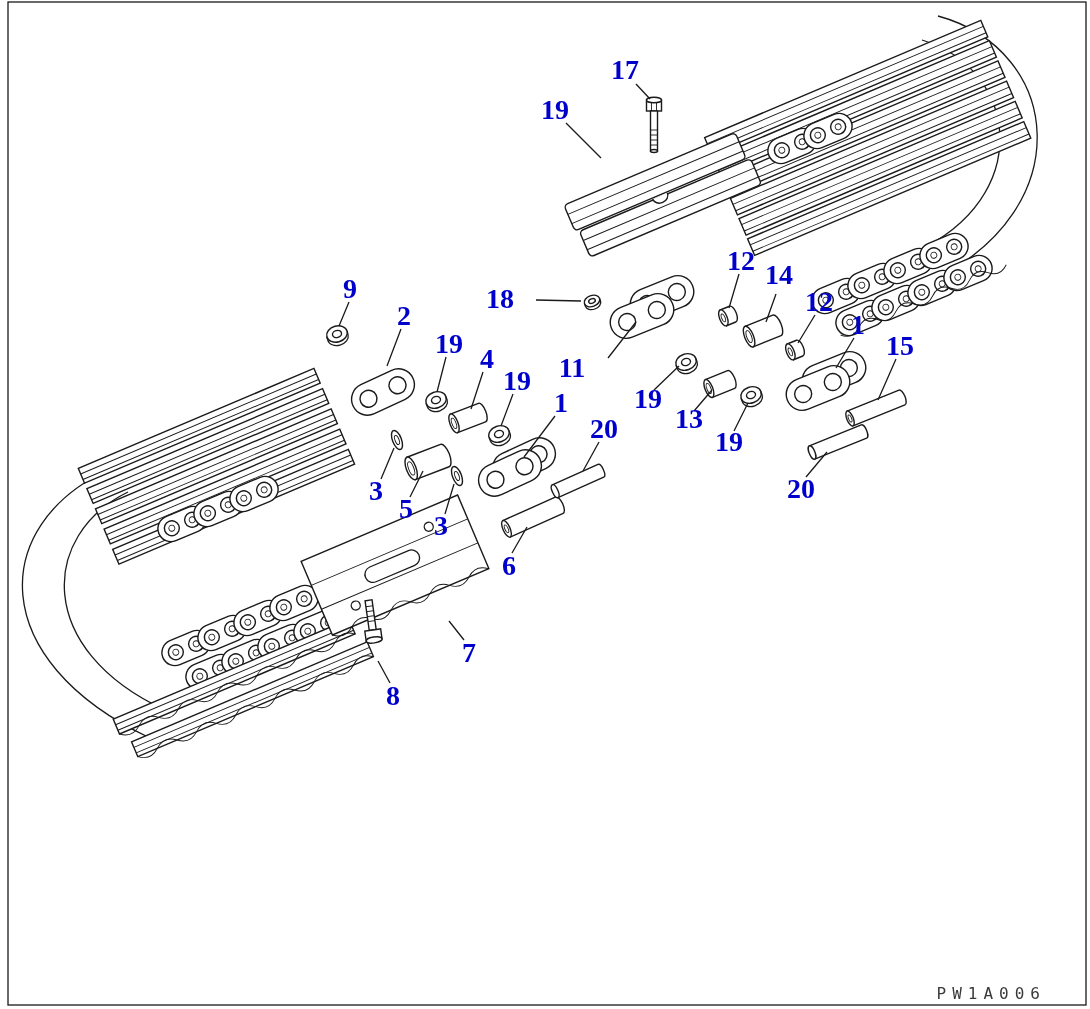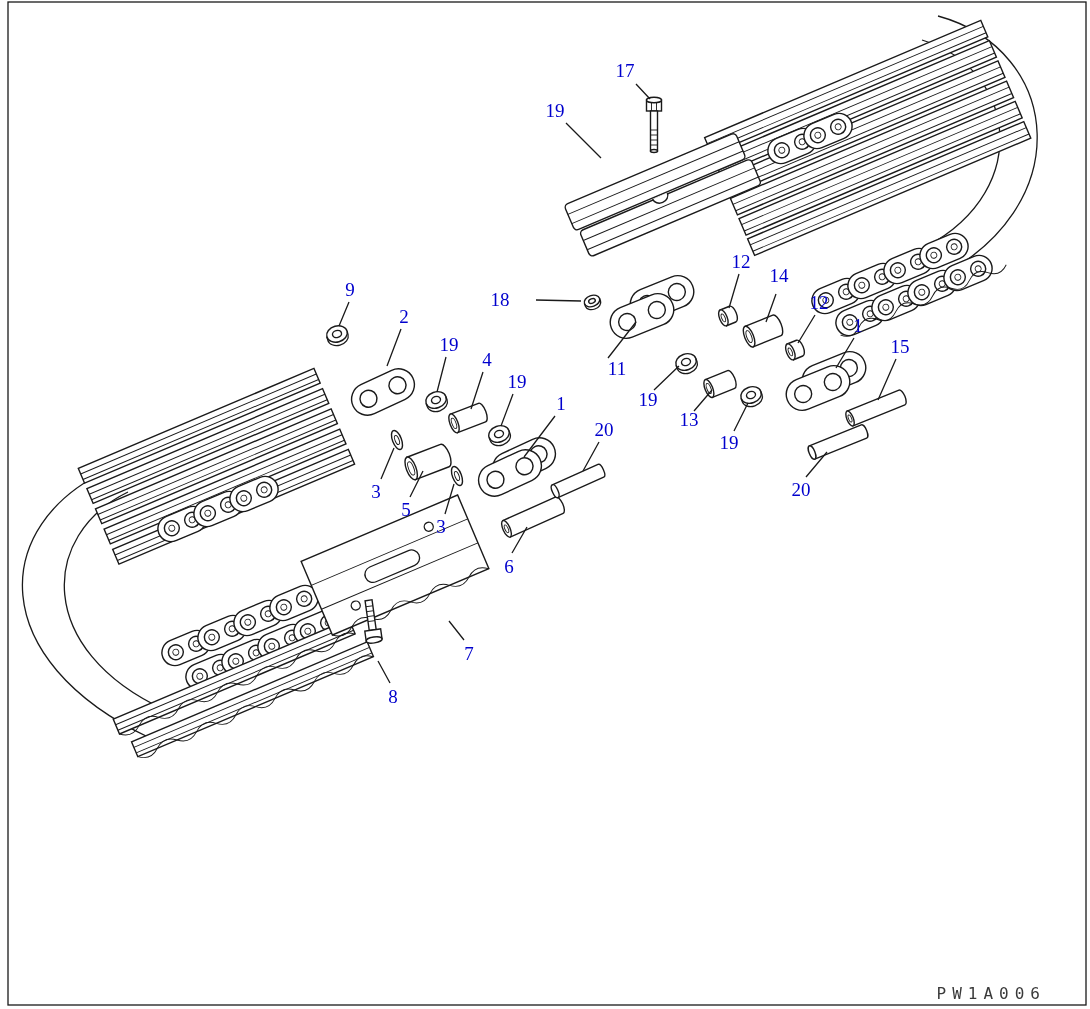--- a/index.html
+++ b/index.html
@@ -10,21 +10,21 @@
     font-family:"Liberation Sans", sans-serif;
   }
   svg.art { position:absolute; left:0; top:0; color:var(--line-color,#1a1a1a); }
   svg .s { fill:#fff; stroke:currentColor; stroke-width:1.4; }
   svg .o { fill:none; stroke:currentColor; stroke-width:1.3; }
   svg .t { fill:none; stroke:currentColor; stroke-width:.9; }
   .callout {
     position:absolute; transform:translate(-50%,-50%);
     color:var(--label-color,#0000cd);
     font-family:"Liberation Serif", serif;
-    font-weight:400; font-size:19px; line-height:1;
+    font-weight:700; font-size:28px; line-height:1;
     white-space:nowrap; user-select:none;
   }
   .code {
     position:absolute; right:44px; bottom:6px;
     font-family:"DejaVu Sans Mono", monospace;
     font-size:16px; letter-spacing:6px; color:#3a3a3a;
   }
 </style>
 </head>
 <body>
@@ -304,21 +304,21 @@
   <div class="callout" style="left:404px;top:316px">2</div>
   <div class="callout" style="left:376px;top:491px">3</div>
   <div class="callout" style="left:441px;top:526px">3</div>
   <div class="callout" style="left:487px;top:359px">4</div>
   <div class="callout" style="left:406px;top:509px">5</div>
   <div class="callout" style="left:509px;top:566px">6</div>
   <div class="callout" style="left:469px;top:653px">7</div>
   <div class="callout" style="left:393px;top:696px">8</div>
   <div class="callout" style="left:350px;top:289px">9</div>
   <div class="callout" style="left:858px;top:325px">1</div>
-  <div class="callout" style="left:617px;top:368px">11</div>
+  <div class="callout" style="left:572px;top:368px">11</div>
   <div class="callout" style="left:741px;top:261px">12</div>
   <div class="callout" style="left:819px;top:302px">12</div>
   <div class="callout" style="left:689px;top:419px">13</div>
   <div class="callout" style="left:779px;top:275px">14</div>
   <div class="callout" style="left:900px;top:346px">15</div>
   <div class="callout" style="left:555px;top:110px">19</div>
   <div class="callout" style="left:625px;top:70px">17</div>
   <div class="callout" style="left:500px;top:299px">18</div>
   <div class="callout" style="left:449px;top:344px">19</div>
   <div class="callout" style="left:517px;top:381px">19</div>

